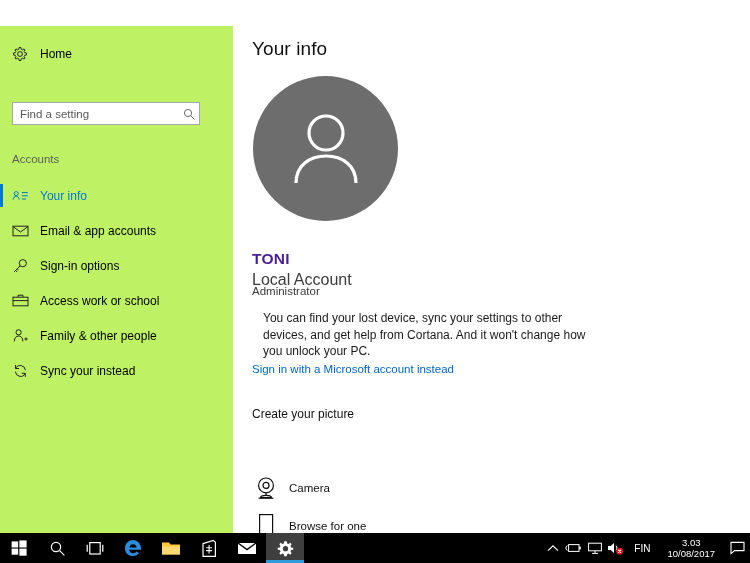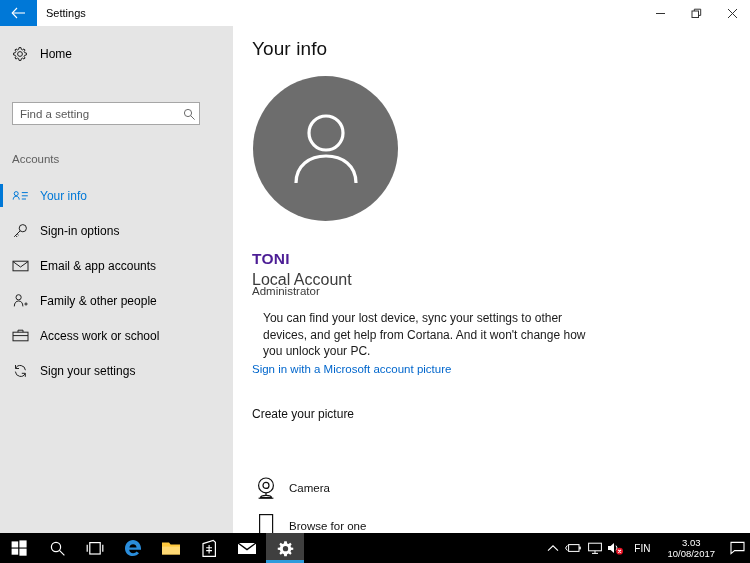--- a/index.html
+++ b/index.html
@@ -42,21 +42,21 @@
   .win-btn {
     width: 36px; height: 26px;
     display: flex; align-items: center; justify-content: center;
     cursor: pointer;
   }
 
   
   .sidebar {
     position: absolute; left: 0; top: 26px;
     width: 233px; height: 507px;
-    background: #e5e5e5;
+    background: #bef264;
     padding-left: 47px;
   }
   .home-row {
     position: absolute; left: 0; top: 14px;
     width: 233px; height: 28px;
     display: flex; align-items: center;
     cursor: pointer;
   }
   .home-ico {
     width: 40px; display: flex; align-items: center; justify-content: center;
@@ -217,47 +217,20 @@
     width: 26px; height: 30px;
     display: flex; align-items: center; justify-content: center;
     cursor: pointer;
   }
 </style>
 </head>
 <body>
 
 <div class="app">
 
-  <div class="titlebar">
-    <div class="back-btn">
-      <svg width="15" height="12" viewBox="0 0 15 12">
-        <path d="M6 1 L1.2 6 L6 11" fill="none" stroke="#ffffff" stroke-width="1.1"></path>
-        <path d="M1.4 6 L14 6" fill="none" stroke="#ffffff" stroke-width="1.1"></path>
-      </svg>
-    </div>
-    <div class="title-text">Settings</div>
-    <div class="win-btns">
-      <div class="win-btn">
-        <svg width="11" height="11" viewBox="0 0 11 11">
-          <path d="M1 5.5 L10 5.5" stroke="#333" stroke-width="1"></path>
-        </svg>
-      </div>
-      <div class="win-btn">
-        <svg width="11" height="11" viewBox="0 0 11 11">
-          <rect x="1" y="3" width="6.5" height="6.5" fill="none" stroke="#333" stroke-width="1"></rect>
-          <path d="M3.3 3 L3.3 1.2 L9.7 1.2 L9.7 7.4 L7.8 7.4" fill="none" stroke="#333" stroke-width="1"></path>
-        </svg>
-      </div>
-      <div class="win-btn close">
-        <svg width="11" height="11" viewBox="0 0 11 11">
-          <path d="M1 1 L10 10 M10 1 L1 10" stroke="#333" stroke-width="1"></path>
-        </svg>
-      </div>
-    </div>
-  </div>
 
   <div class="sidebar">
 
     <div class="home-row">
       <span class="home-ico">
         <svg width="16" height="16" viewBox="0 0 16 16">
           <g fill="none" stroke="#222" stroke-width="1">
             <circle cx="8" cy="8" r="2.4"></circle>
             <path d="M8 1.6 L9 1.6 L9.3 3.3 L10.6 3.9 L12 2.9 L13.1 4 L12.1 5.4 L12.7 6.7 L14.4 7 L14.4 9 L12.7 9.3 L12.1 10.6 L13.1 12 L12 13.1 L10.6 12.1 L9.3 12.7 L9 14.4 L7 14.4 L6.7 12.7 L5.4 12.1 L4 13.1 L2.9 12 L3.9 10.6 L3.3 9.3 L1.6 9 L1.6 7 L3.3 6.7 L3.9 5.4 L2.9 4 L4 2.9 L5.4 3.9 L6.7 3.3 L7 1.6 Z"></path>
           </g>
@@ -285,89 +258,89 @@
         <span class="nav-ico">
           <svg width="17" height="14" viewBox="0 0 17 14">
             <g fill="none" stroke="#0078d7" stroke-width="1">
               <circle cx="4.2" cy="4.6" r="2"></circle>
               <path d="M1.2 10.6 C1.2 8.3 2.6 7.3 4.2 7.3 C5.8 7.3 7.2 8.3 7.2 10.6"></path>
               <path d="M9.8 3.6 L15.8 3.6 M9.8 6.8 L15.8 6.8 M9.8 10 L14 10"></path>
             </g>
           </svg>
         </span>
         <span class="nav-label">Your info</span>
+      </div>
+
+      <div class="nav-item">
+        <span class="sel-bar"></span>
+        <span class="nav-ico">
+          <svg width="17" height="13" viewBox="0 0 17 13">
+            <rect x="1" y="2.2" width="15" height="9.6" fill="none" stroke="#222" stroke-width="1"></rect>
+            <path d="M1 2.6 L8.5 8 L16 2.6" fill="none" stroke="#222" stroke-width="1"></path>
+          </svg>
+        </span>
+        <span class="nav-label">Email &amp; app accounts</span>
       </div>
 
       <div class="nav-item">
         <span class="sel-bar"></span>
         <span class="nav-ico">
           <svg width="17" height="16" viewBox="0 0 17 16">
             <g fill="none" stroke="#222" stroke-width="1">
               <circle cx="10.8" cy="5.2" r="3.6"></circle>
               <path d="M8.2 7.8 L2.2 13.8"></path>
               <path d="M3.6 12.4 L5.2 14"></path>
               <path d="M5.2 10.8 L6.6 12.2"></path>
             </g>
           </svg>
         </span>
         <span class="nav-label">Sign-in options</span>
       </div>
 
       <div class="nav-item">
         <span class="sel-bar"></span>
         <span class="nav-ico">
-          <svg width="17" height="13" viewBox="0 0 17 13">
-            <rect x="1" y="2.2" width="15" height="9.6" fill="none" stroke="#222" stroke-width="1"></rect>
-            <path d="M1 2.6 L8.5 8 L16 2.6" fill="none" stroke="#222" stroke-width="1"></path>
+          <svg width="17" height="15" viewBox="0 0 17 15">
+            <g fill="none" stroke="#222" stroke-width="1">
+              <rect x="1" y="4.2" width="15" height="8.6"></rect>
+              <path d="M6 4.2 L6 2.2 L11 2.2 L11 4.2"></path>
+              <path d="M1 7.6 L16 7.6"></path>
+            </g>
           </svg>
         </span>
-        <span class="nav-label">Email &amp; app accounts</span>
+        <span class="nav-label">Access work or school</span>
       </div>
 
       <div class="nav-item">
         <span class="sel-bar"></span>
         <span class="nav-ico">
           <svg width="17" height="15" viewBox="0 0 17 15">
             <g fill="none" stroke="#222" stroke-width="1">
               <circle cx="6.6" cy="4.3" r="2.6"></circle>
               <path d="M2.3 13.4 C2.3 9.7 4.3 8 6.6 8 C8.9 8 10.9 9.7 10.9 13.4"></path>
               <path d="M12.4 11 L15.6 11 M14 9.4 L14 12.6"></path>
             </g>
           </svg>
         </span>
         <span class="nav-label">Family &amp; other people</span>
       </div>
 
       <div class="nav-item">
         <span class="sel-bar"></span>
         <span class="nav-ico">
-          <svg width="17" height="15" viewBox="0 0 17 15">
-            <g fill="none" stroke="#222" stroke-width="1">
-              <rect x="1" y="4.2" width="15" height="8.6"></rect>
-              <path d="M6 4.2 L6 2.2 L11 2.2 L11 4.2"></path>
-              <path d="M1 7.6 L16 7.6"></path>
-            </g>
-          </svg>
-        </span>
-        <span class="nav-label">Access work or school</span>
-      </div>
-
-      <div class="nav-item">
-        <span class="sel-bar"></span>
-        <span class="nav-ico">
           <svg width="17" height="16" viewBox="0 0 17 16">
             <g fill="none" stroke="#222" stroke-width="1">
               <path d="M13.4 7.2 A5.2 5.2 0 0 0 3.6 5.3"></path>
               <path d="M3.4 8.6 A5.2 5.2 0 0 0 13.2 10.6"></path>
               <path d="M3.5 2 L3.5 5.5 L7 5.5"></path>
               <path d="M13.3 13.8 L13.3 10.3 L9.8 10.3"></path>
             </g>
           </svg>
         </span>
-        <span class="nav-label">Sign your settings</span>
+        <span class="nav-label">Sync your instead</span>
       </div>
 
     </div>
   </div>
 
   <div class="content">
 
     <div class="page-title">Your info</div>
 
     <div class="avatar">
@@ -378,21 +351,21 @@
         </g>
       </svg>
     </div>
 
     <div class="user-name">TONI</div>
     <div class="user-line1">Local Account</div>
     <div class="user-line2">Administrator</div>
 
     <div class="desc">You can find your lost device, sync your settings to other devices, and get help from Cortana. And it won't change how you unlock your PC.</div>
 
-    <a class="msa-link" href="#">Sign in with a Microsoft account picture</a>
+    <a class="msa-link" href="#">Sign in with a Microsoft account instead</a>
 
     <div class="section-title">Create your picture</div>
 
     <div class="pic-opt" style="top:445px;">
       <span class="pic-ico">
         <svg width="22" height="24" viewBox="0 0 22 24">
           <g fill="none" stroke="#111" stroke-width="1.2">
             <circle cx="11" cy="9.4" r="7.4"></circle>
             <circle cx="11" cy="9.4" r="3"></circle>
             <path d="M11 16.8 L11 19.4"></path>

